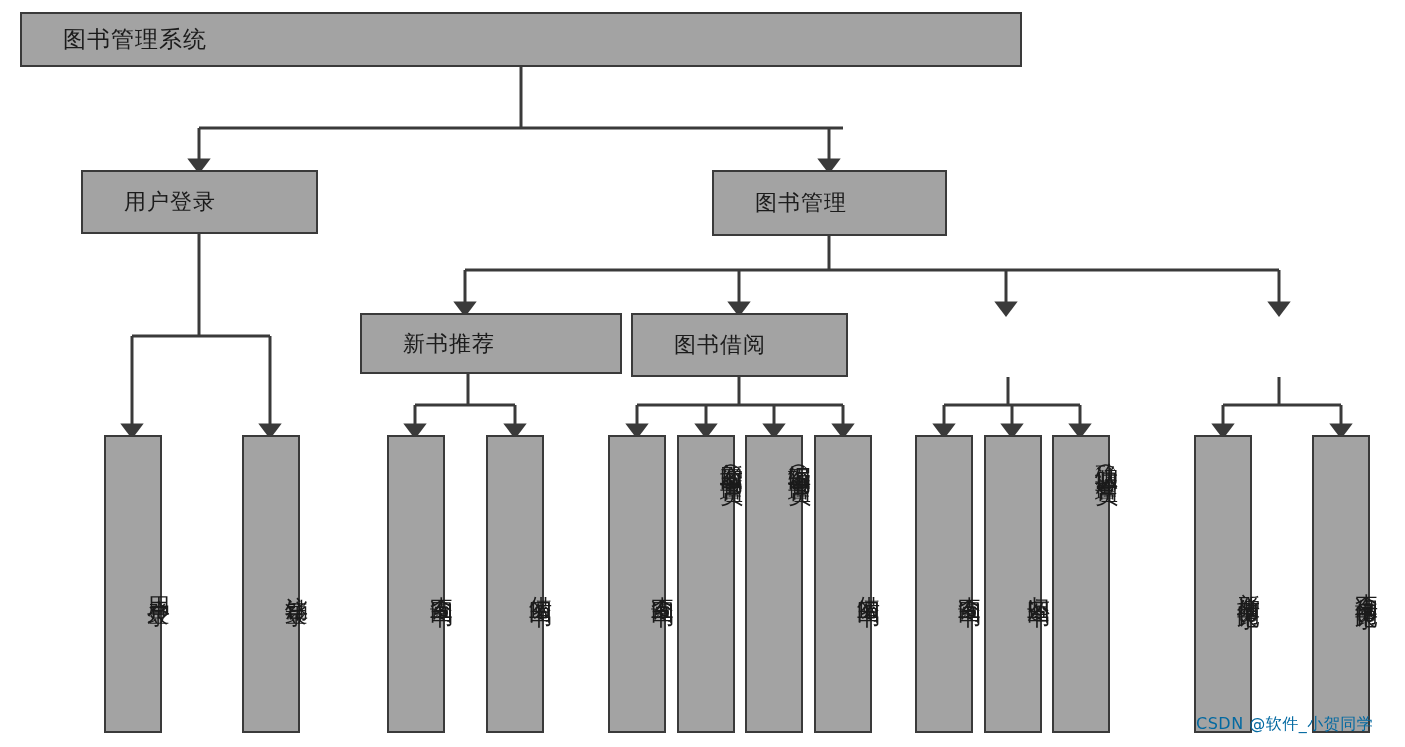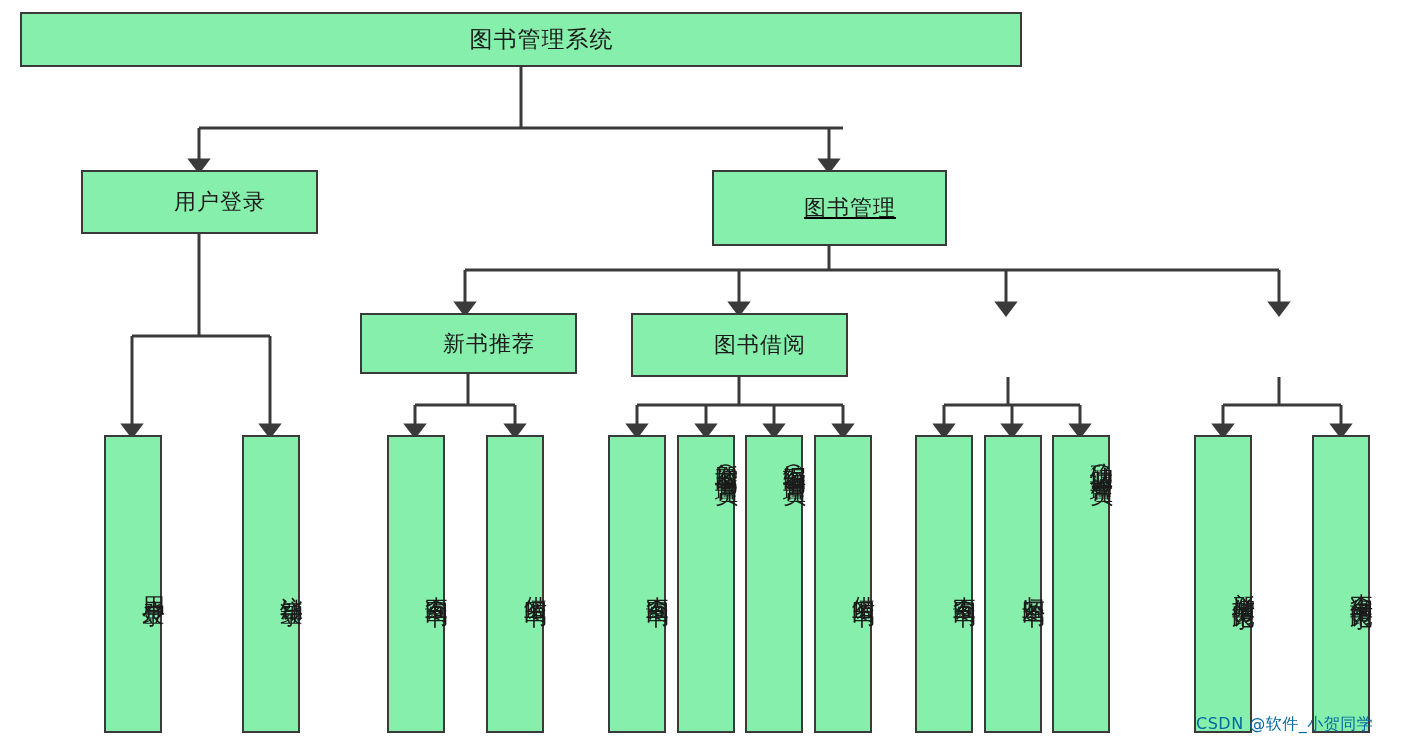--- a/index.html
+++ b/index.html
@@ -22,25 +22,25 @@
     position: absolute;
     left: 0;
     top: 0;
     width: 1405px;
     height: 747px;
     pointer-events: none;
   }
   .node {
     position: absolute;
     box-sizing: border-box;
-    background: #86efac;
+    background: #a3a3a3;
     border: 2.5px solid #3a3a3a;
     display: flex;
     align-items: center;
-    justify-content: center;
+    justify-content: flex-start;
     z-index: 2;
     padding-left: 41px;
   }
   .node .node-label {
     color: #1b1b1b;
     line-height: 1.08;
     text-align: center;
     letter-spacing: 1px;
     white-space: pre;
   }
@@ -133,25 +133,25 @@
   </svg>
 
   <div class="node root horizontal" style="left:20px; top:12px; width:1002px; height:55px;">
     <span class="node-label">图书管理系统</span>
   </div>
 
   <div class="node horizontal" style="left:81px; top:170px; width:237px; height:64px;">
     <span class="node-label">用户登录</span>
   </div>
 
-  <div class="node horizontal" style="left:712px; top:170px; width:235px; height:76px;text-decoration:underline;">
+  <div class="node horizontal" style="left:712px; top:170px; width:235px; height:66px;">
     <span class="node-label">图书管理</span>
   </div>
 
-  <div class="node horizontal" style="left:360px; top:313px; width:217px; height:61px;">
+  <div class="node horizontal" style="left:360px; top:313px; width:262px; height:61px;">
     <span class="node-label">新书推荐</span>
   </div>
 
   <div class="node horizontal" style="left:631px; top:313px; width:217px; height:64px;">
     <span class="node-label">图书借阅</span>
   </div>
 
 
 
   <div class="node vertical center-text" style="left:104px; top:435px; width:58px; height:298px;">

